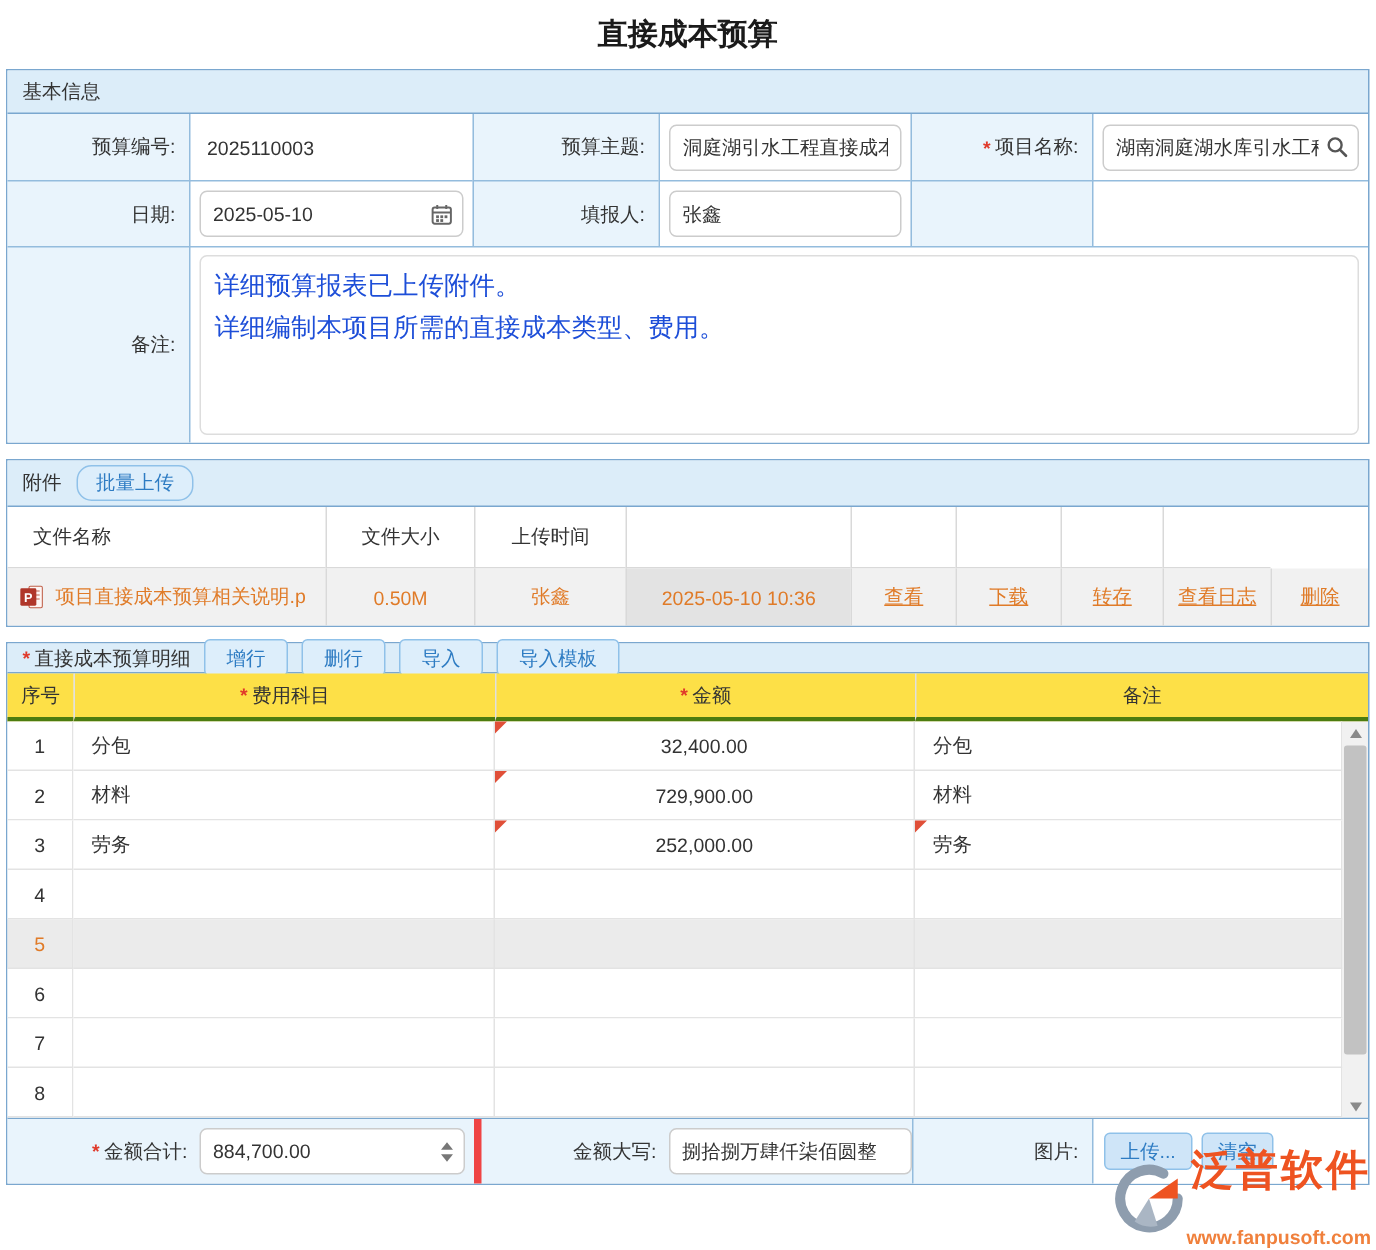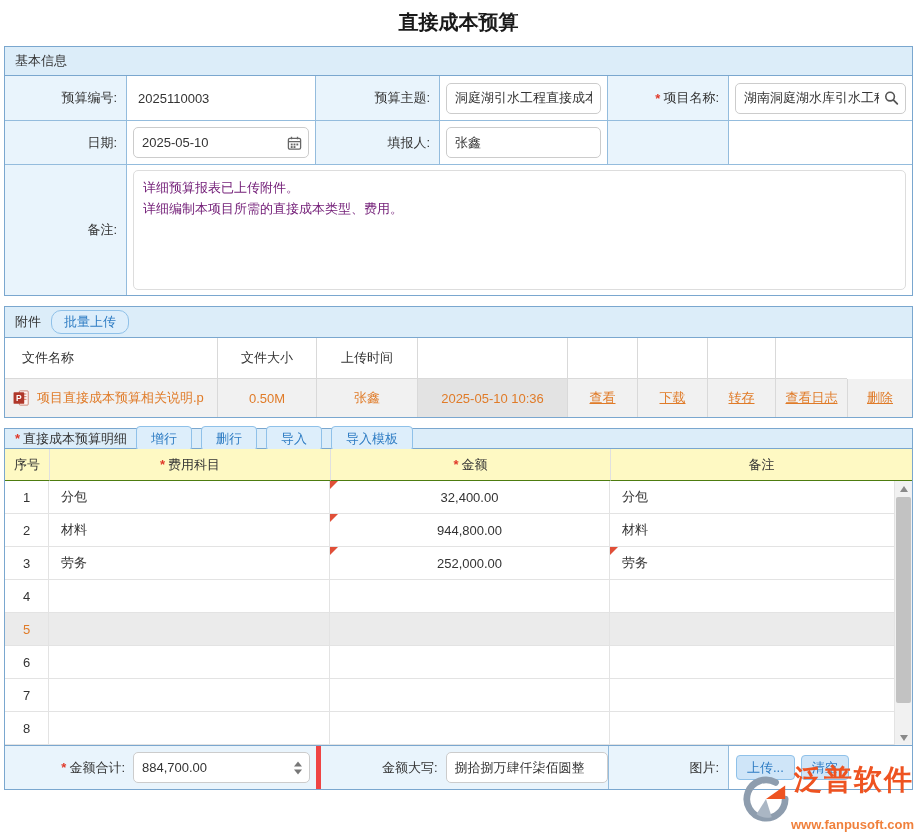--- a/index.html
+++ b/index.html
@@ -24,21 +24,21 @@
   .bi-cell { border-top:1px solid #94bcdd; display:flex; align-items:center; min-height:44px; }
   .bi-grid .bi-cell + .bi-cell { border-left:1px solid #94bcdd; }
   .bi-row1 .bi-cell { border-top:none; }
   .lbl { background:#e9f4fc; justify-content:flex-end; padding-right:9px; }
   .val { background:#fff; padding:5px 6px; }
   .plain-text { padding-left:5px; }
   .remark-cell { grid-column:2 / 7; height:131px; align-items:stretch; }
   .lbl-remark { height:131px; }
   textarea.remark {
     width:100%; border:1px solid #ddd; border-radius:5px; resize:none;
-    font-family:inherit; font-size:13px; color:#701a75; padding:6px 9px; line-height:1.65; outline:none;
+    font-family:inherit; font-size:17px; color:#1d4ed8; padding:6px 9px; line-height:1.65; outline:none;
   }
   .input-wrap { position:relative; width:100%; }
   input.txt {
     width:100%; height:31px; border:1px solid #ccc; border-radius:5px;
     padding:0 8px; font-family:inherit; font-size:13px; color:#333; outline:none;
     white-space:nowrap; overflow:hidden; background:#fff;
   }
   input.with-icon { padding-right:26px; }
   .in-icon { position:absolute; right:7px; top:50%; transform:translateY(-50%); width:15px; height:15px; }
 
@@ -66,21 +66,21 @@
   .att-row .c-time { background:#e3e3e3; }
   .att-link { color:#e07b28; text-decoration:underline; cursor:pointer; }
   .file-ico { width:18px; height:16px; flex:0 0 auto; }
 
   
   .p3-toolbar { height:20px; gap:9px; }
   .p3-toolbar .btn { padding:4px 14px; }
   .dt-head { display:grid; grid-template-columns:44px 281px 280px 1fr; }
   .dt-head .dt-hcell {
     height:32px; display:flex; align-items:center; justify-content:center;
-    background:#fef9c3; border-bottom:1px solid #4d7c0f; color:#333;
+    background:#fde047; border-bottom:3px solid #4d7c0f; color:#333;
   }
   .dt-head .dt-hcell + .dt-hcell { border-left:1px solid #e0e0e0; }
   .dt-body { display:flex; }
   .dt-rows { flex:1; }
   .dt-row { display:grid; grid-template-columns:44px 281px 280px 1fr; height:33px; }
   .dt-cell {
     position:relative; display:flex; align-items:center;
     border-bottom:1px solid #e3e3e3; border-right:1px solid #e3e3e3; background:#fff;
   }
   .dt-row .dt-cell:last-child { border-right:1px solid #e3e3e3; }
@@ -285,21 +285,21 @@
             <span>32,400.00</span>
           </div>
         <div class="dt-cell c-rem">分包</div>
       </div>
 
       <div class="dt-row">
         <div class="dt-cell c-no">2</div>
         <div class="dt-cell c-subj">材料</div>
         <div class="dt-cell c-amt">
             <i class="corner"></i>
-            <span>944,800.00</span>
+            <span>729,900.00</span>
           </div>
         <div class="dt-cell c-rem">材料</div>
       </div>
 
       <div class="dt-row">
         <div class="dt-cell c-no">3</div>
         <div class="dt-cell c-subj">劳务</div>
         <div class="dt-cell c-amt">
             <i class="corner"></i>
             <span>252,000.00</span>

